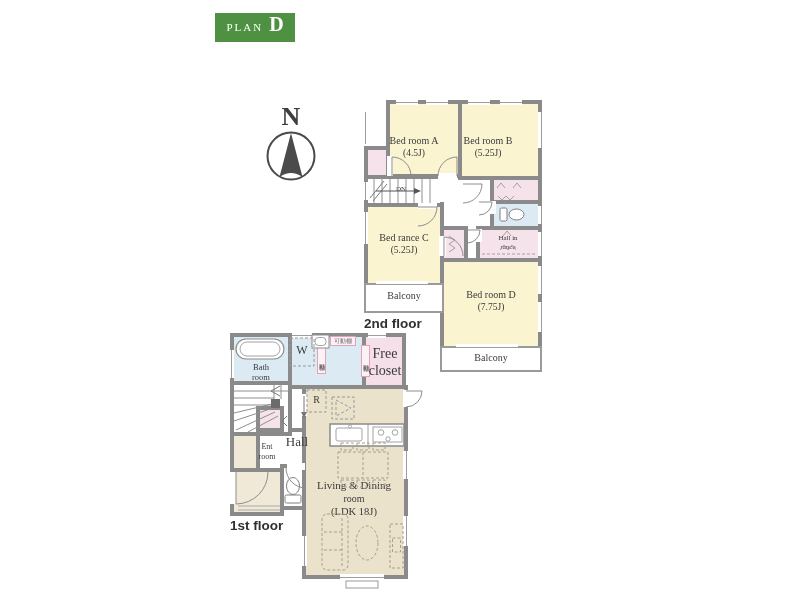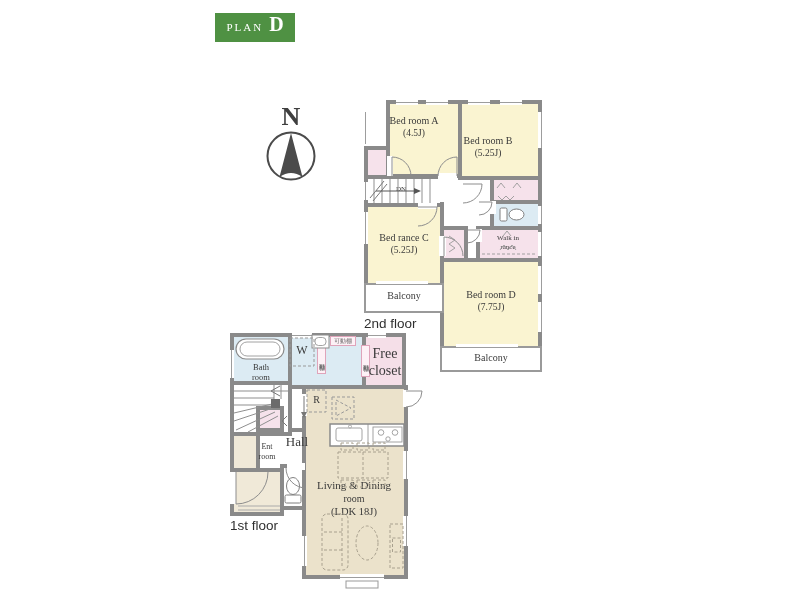--- a/index.html
+++ b/index.html
@@ -16,21 +16,21 @@
   .beige  { background:#ebe2cb; }
   .porch  { background:#f0e9d8; }
 
   .open { position:absolute; background:#ffffff; }
   .winh { position:absolute; background:#ffffff; }
   .winh::after { content:""; position:absolute; left:0; right:0; top:50%; height:1px; background:#9d9d9d; }
   .winv { position:absolute; background:#ffffff; }
   .winv::after { content:""; position:absolute; top:0; bottom:0; left:50%; width:1px; background:#9d9d9d; }
 
   .lbl { position:absolute; text-align:center; line-height:1.3; color:#3a3a3a; }
-  .cap { position:absolute; font-family:"Liberation Sans", sans-serif; font-size:13.5px; color:#2f2f2f; }
+  .cap { position:absolute; font-family:"Liberation Sans", sans-serif; font-size:13.5px; color:#2f2f2f;font-weight:bold; }
   .tiny { font-size:7px; }
 
   .shelf { position:absolute; border:1px solid #dfa4ba; background:#fdf1f6; color:#666;
            display:flex; align-items:center; justify-content:center; font-size:6px; overflow:hidden; }
   .vert { writing-mode:vertical-rl; text-orientation:upright; letter-spacing:0.5px; }
 
   .badge { position:absolute; left:215px; top:13px; width:80px; height:29px; background:#4f9143;
            display:flex; align-items:baseline; justify-content:center; gap:6px; color:#ffffff; }
   .badge .p { font-size:11px; letter-spacing:2px; padding-top:8px; }
   .badge .d { font-size:20px; font-weight:bold; }
@@ -82,38 +82,38 @@
   <div class="winv" style="left:538px;top:112px;width:6px;height:36px"></div>
   <div class="winv" style="left:362px;top:182px;width:6px;height:18px"></div>
   <div class="winv" style="left:362px;top:212px;width:6px;height:32px"></div>
   <div class="winv" style="left:538px;top:206px;width:6px;height:18px"></div>
   <div class="winv" style="left:538px;top:232px;width:6px;height:24px"></div>
   <div class="winv" style="left:538px;top:266px;width:6px;height:28px"></div>
   <div class="winv" style="left:538px;top:302px;width:6px;height:30px"></div>
   <div class="winh" style="left:376px;top:281px;width:52px;height:6px"></div>
   <div class="winh" style="left:456px;top:344px;width:62px;height:6px"></div>
 
-  <div class="lbl" style="left:386px;top:114px;width:56px;font-size:10px">
+  <div class="lbl" style="left:386px;top:134px;width:56px;font-size:10px">
     <div>Bed room A</div>
     <div style="font-size:9.5px">(4.5J)</div>
   </div>
   <div class="lbl" style="left:458px;top:134px;width:60px;font-size:10px">
     <div>Bed room B</div>
     <div style="font-size:9.5px">(5.25J)</div>
   </div>
   <div class="lbl" style="left:364px;top:231px;width:80px;font-size:10px">
     <div>Bed rance C</div>
     <div style="font-size:9.5px">(5.25J)</div>
   </div>
   <div class="lbl" style="left:440px;top:288px;width:102px;font-size:10px">
     <div>Bed room D</div>
     <div style="font-size:9.5px">(7.75J)</div>
   </div>
   <div class="lbl tiny" style="left:476px;top:234px;width:64px;line-height:1.25">
-    <div>Walk in</div>
+    <div>Hall in</div>
     <div>rance</div>
   </div>
   <div class="lbl" style="left:364px;top:289px;width:80px;font-size:10px">Balcony</div>
   <div class="lbl" style="left:440px;top:351px;width:102px;font-size:10px">Balcony</div>
   <div class="lbl" style="left:396px;top:185px;width:16px;font-size:7px;text-align:left">DN</div>
   <div class="cap" style="left:364px;top:316px">2nd floor</div>
 </div>
 
 <div>
   <div class="room white" style="left:288px;top:385px;width:18px;height:55px"></div>

